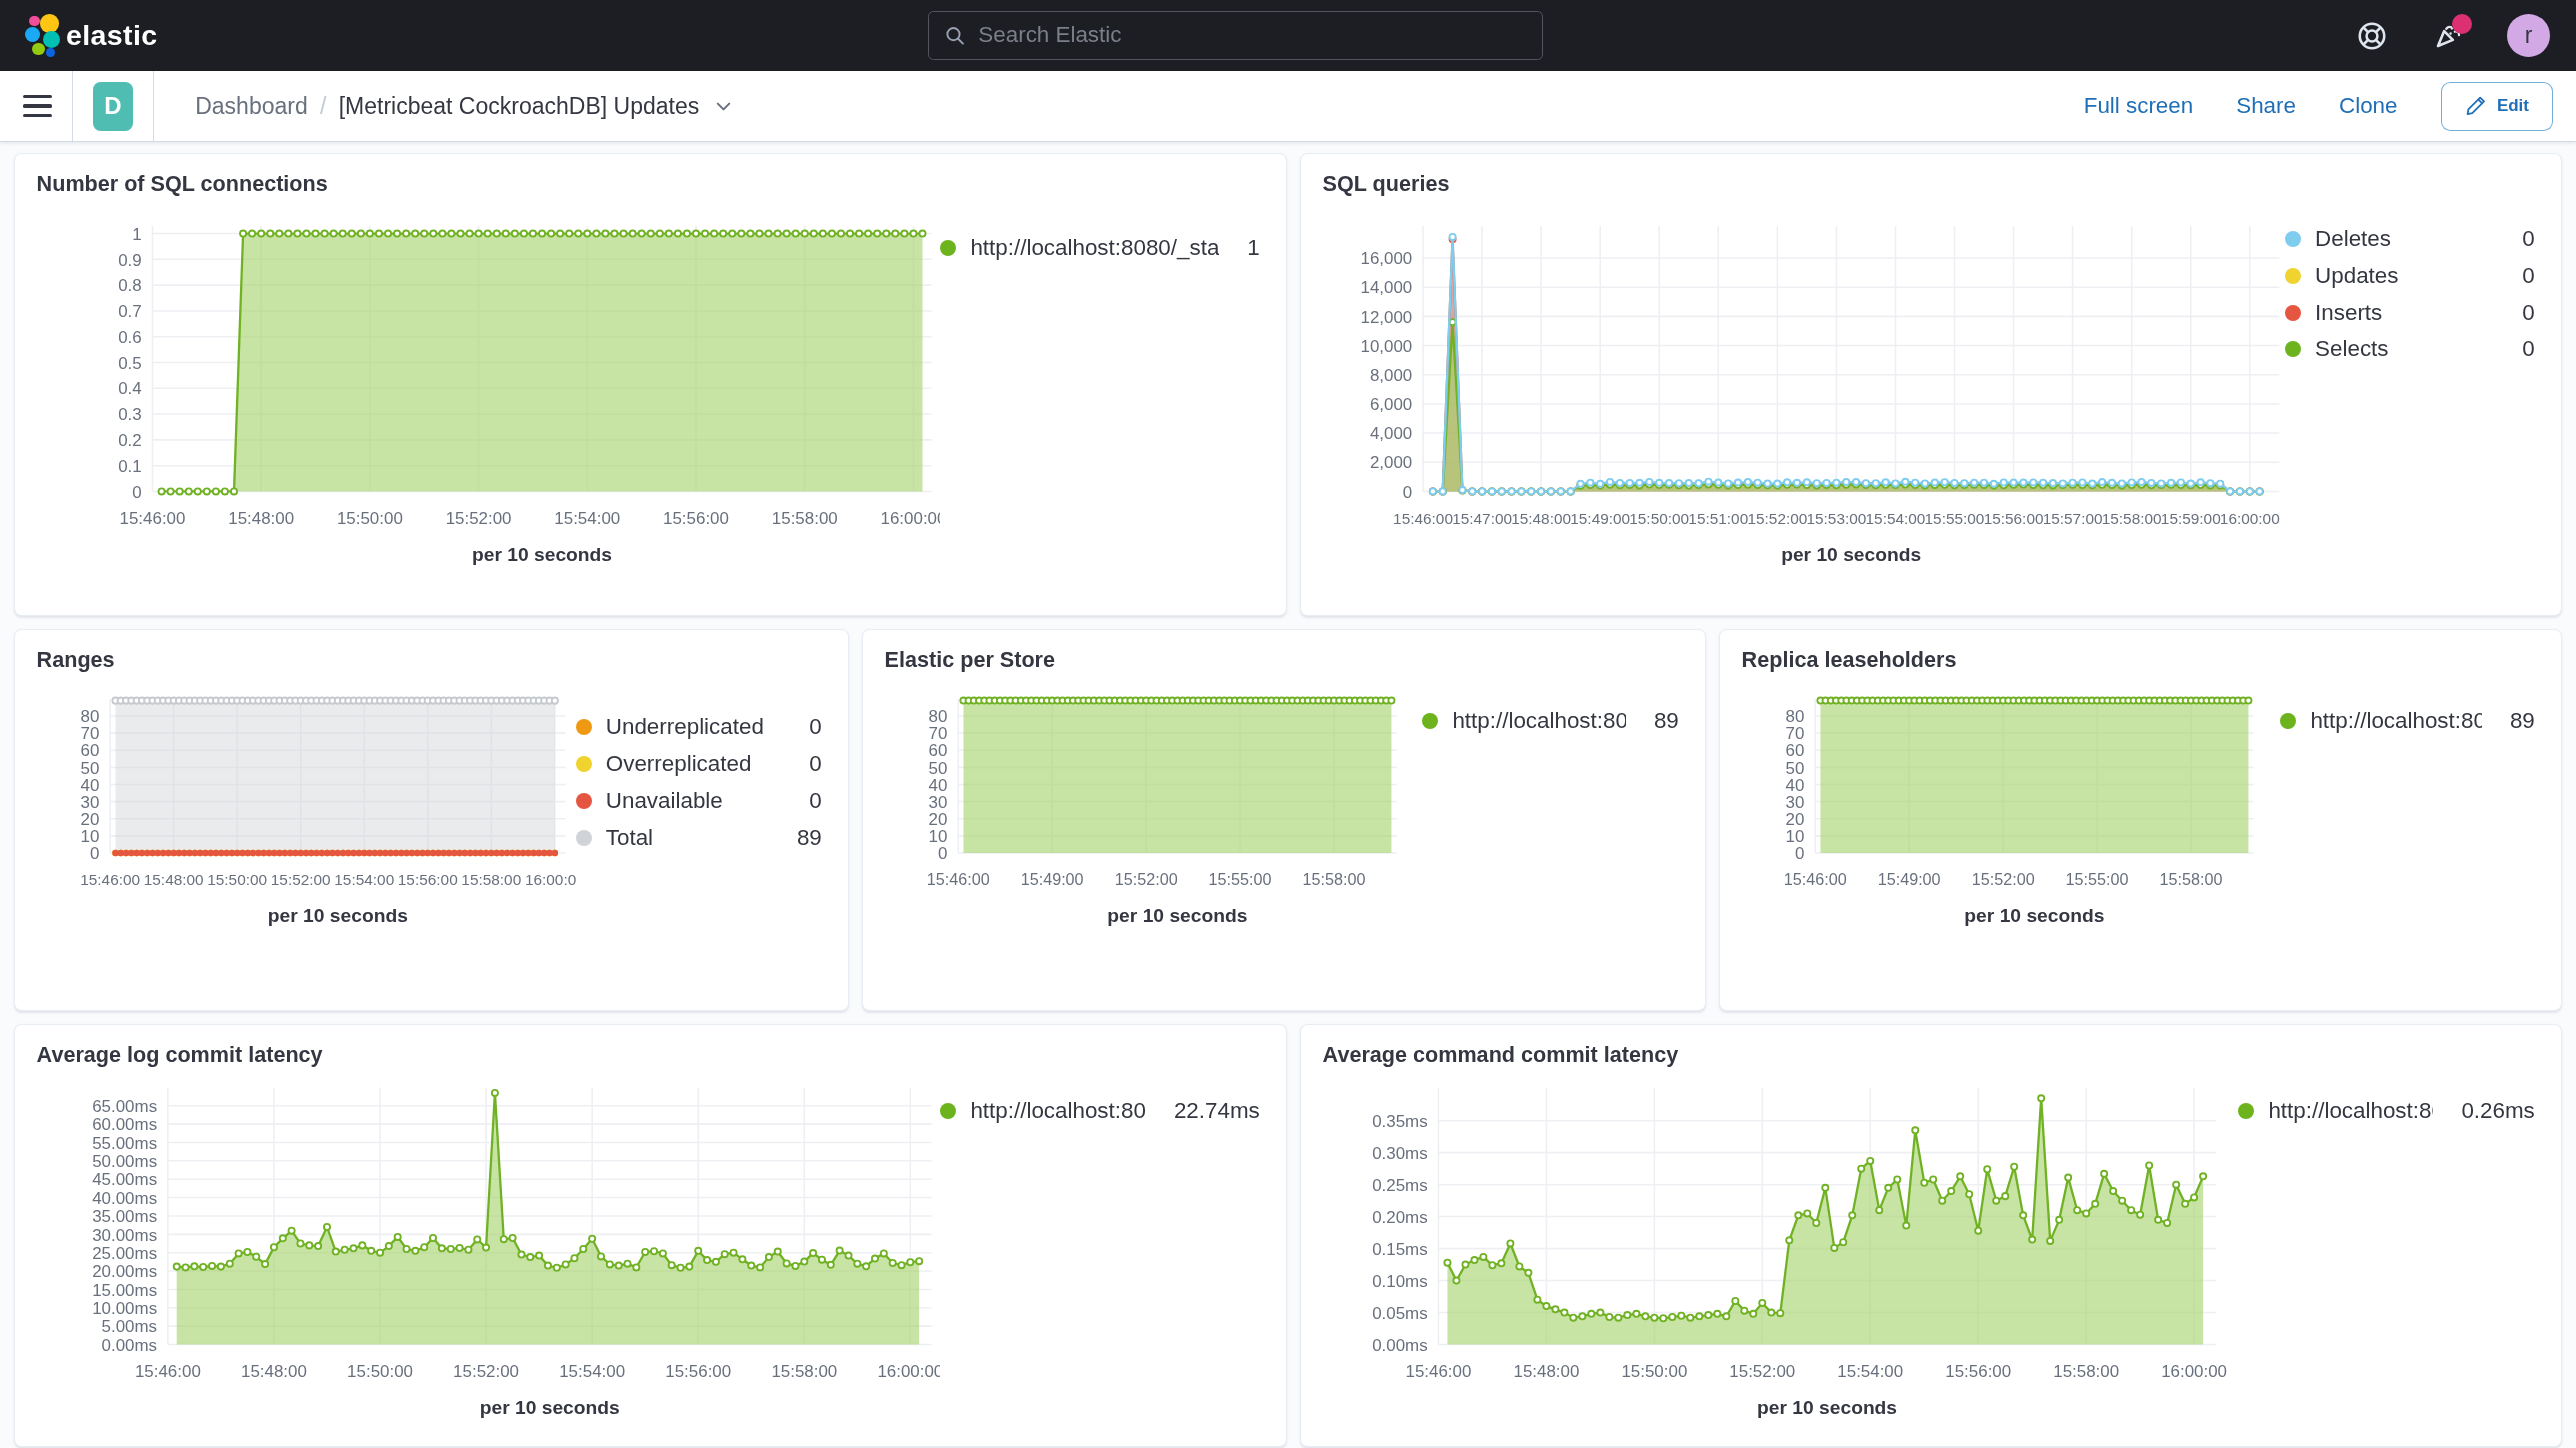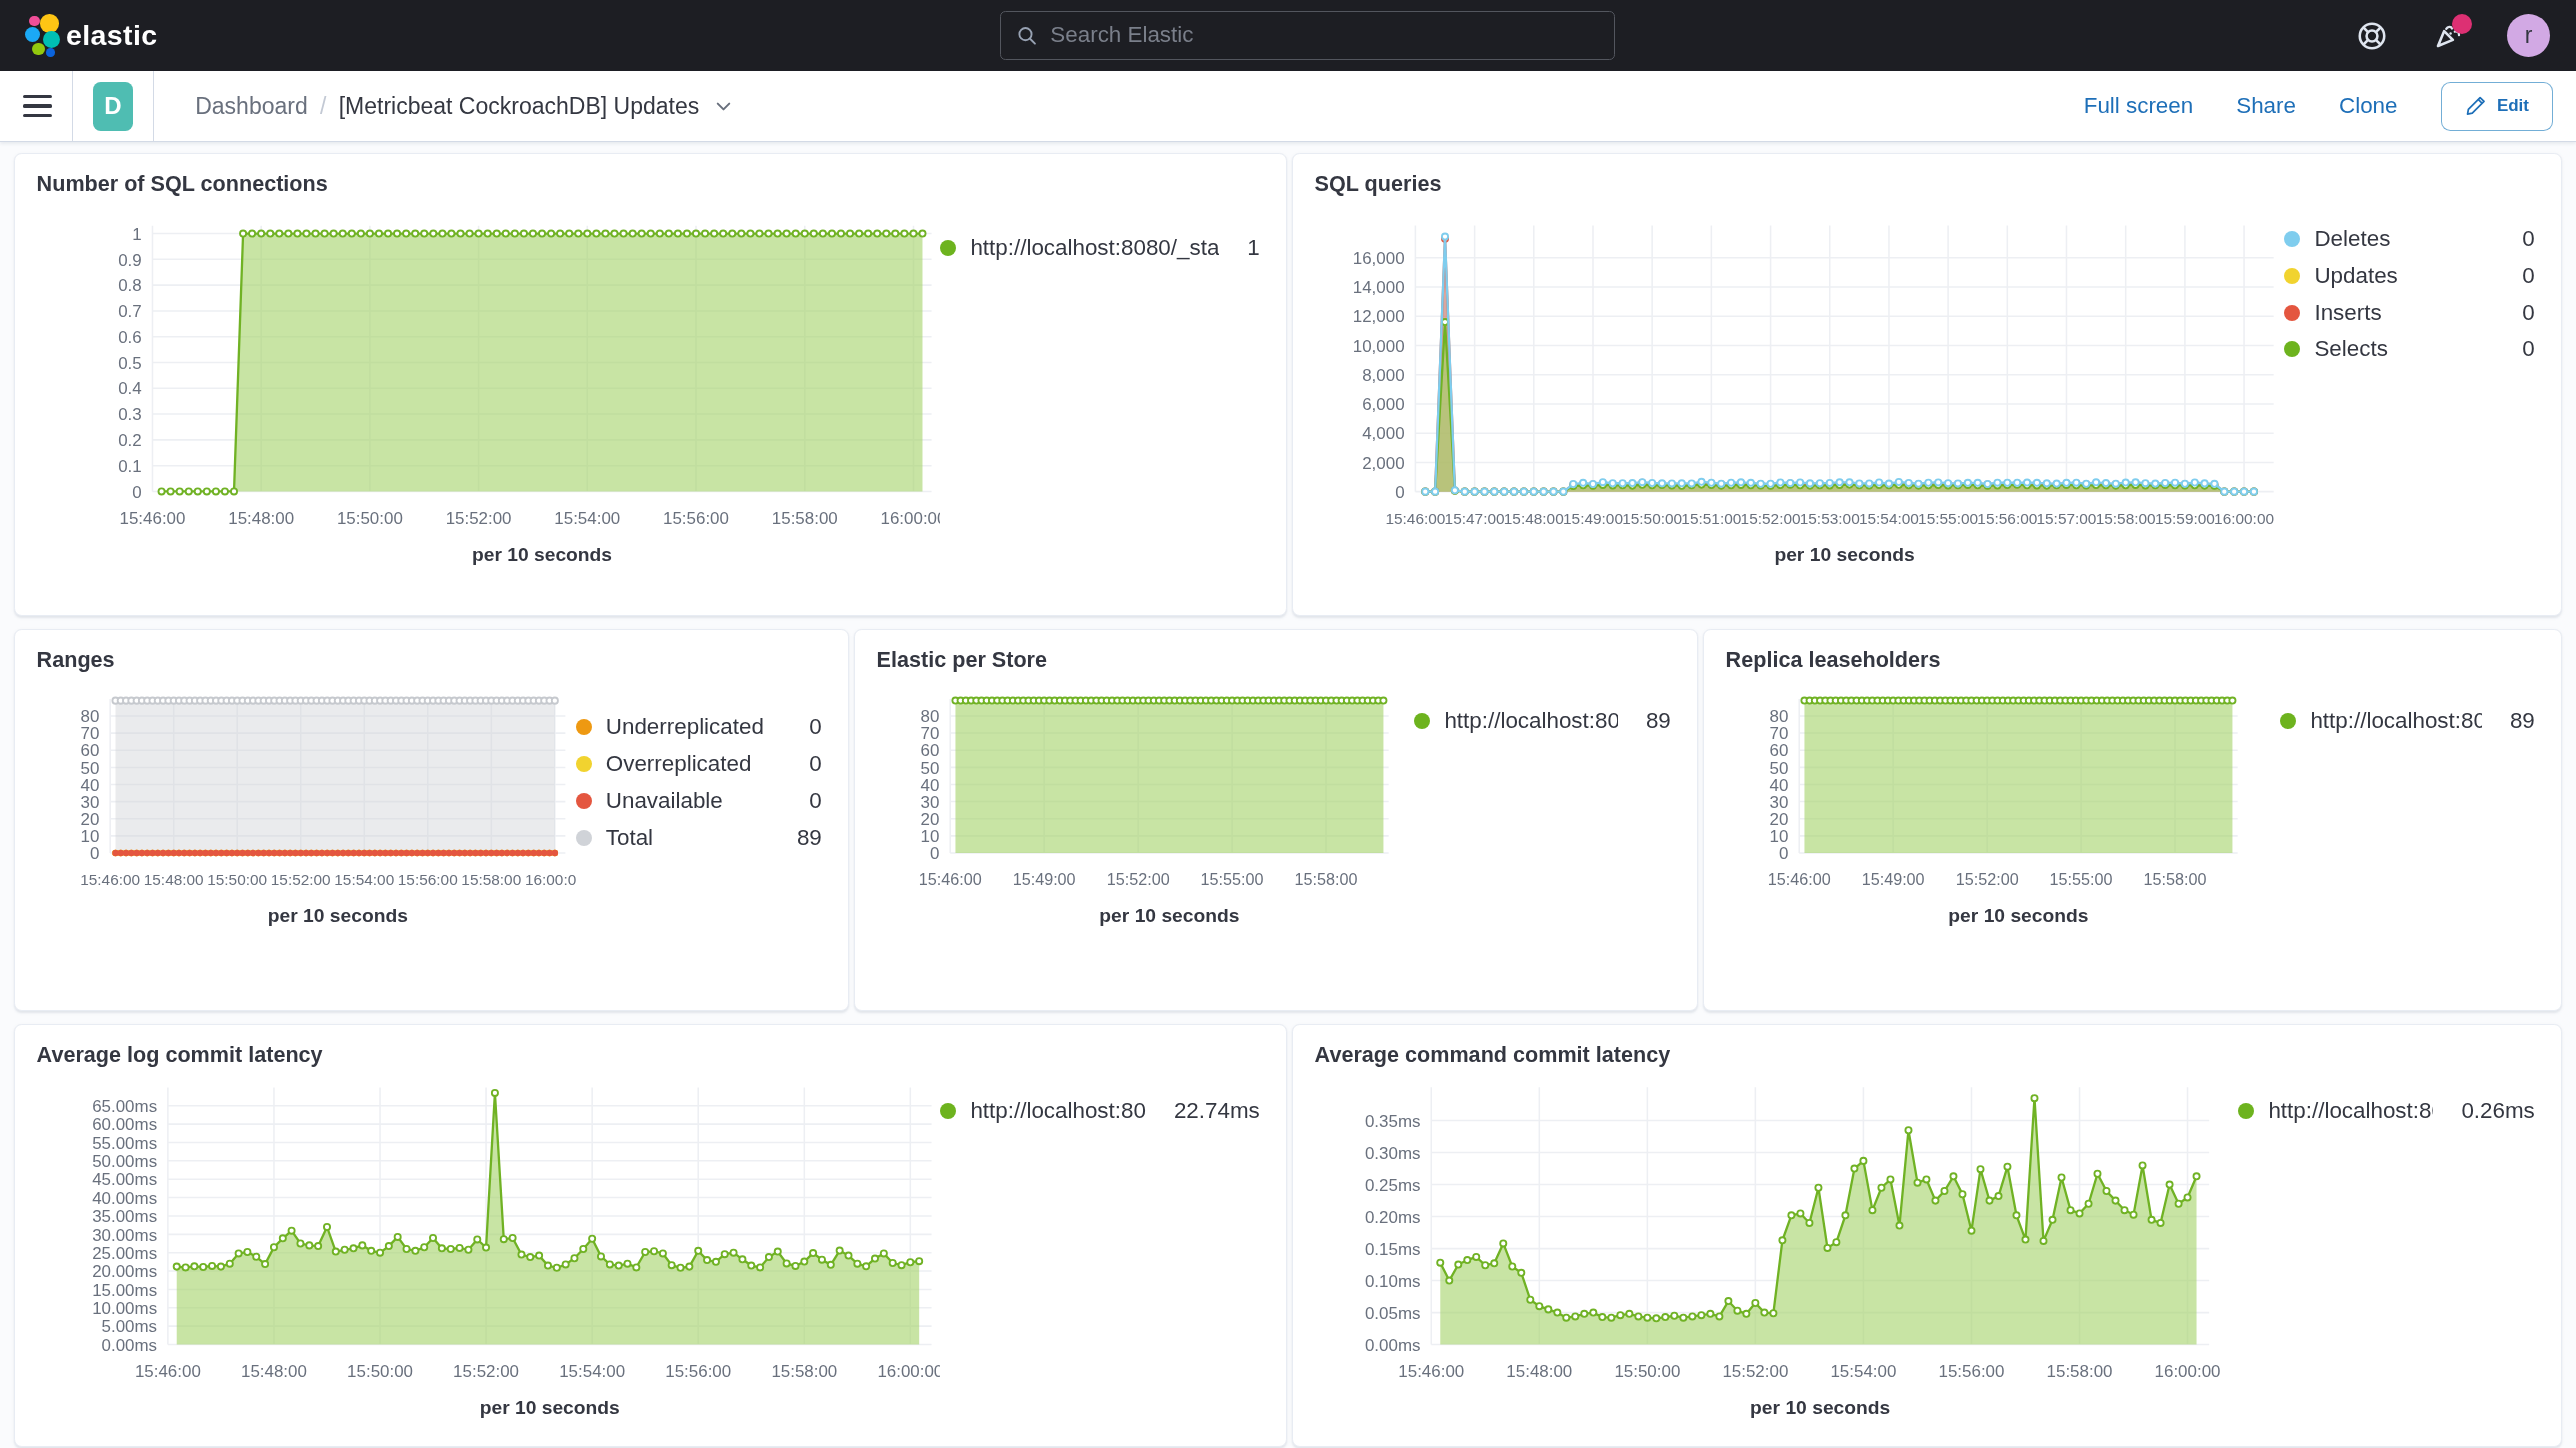--- a/index.html
+++ b/index.html
@@ -4,21 +4,21 @@
 <style>
   * { margin:0; padding:0; box-sizing:border-box; }
   html,body { width:2576px; height:1448px; font-family:"Liberation Sans", sans-serif; background:#fafbfd; overflow:hidden; }
 
   
   .topbar { height:71px; background:#1d1e23; display:flex; align-items:center; position:relative; }
   .logo { display:flex; align-items:center; gap:0; padding-left:23px; }
   .logo-mark { width:43px; height:43px; position:relative; }
   .logo-mark i { position:absolute; border-radius:50%; display:block; }
   .logo-text { color:#fff; font-size:28.5px; font-weight:600; letter-spacing:0.4px; }
-  .searchbox { position:absolute; left:1000px; top:10.8px; width:615px; height:49px; border:0.8px solid #53565e; border-radius:5.4px; display:flex; align-items:center; gap:12.3px; padding:0 15.4px; background:#1d1e23; }
+  .searchbox { position:absolute; left:928px; top:10.8px; width:615px; height:49px; border:0.8px solid #53565e; border-radius:5.4px; display:flex; align-items:center; gap:12.3px; padding:0 15.4px; background:#1d1e23; }
   .searchbox input { background:transparent; border:none; outline:none; color:#d4dae5; font-size:22.4px; width:100%; font-family:"Liberation Sans", sans-serif; }
   .searchbox input::placeholder { color:#7a7f8a; }
   .top-icons { margin-left:auto; display:flex; align-items:center; gap:40px; padding-right:26px; }
   .icon-btn { position:relative; width:37px; height:37px; display:flex; align-items:center; justify-content:center; cursor:pointer; }
   .notif-dot { position:absolute; top:-3.1px; right:-4.6px; width:20px; height:20px; border-radius:50%; background:#dd3073; }
   .avatar { width:43px; height:43px; border-radius:50%; background:#d2a9e4; color:#343741; font-size:23px; display:flex; align-items:center; justify-content:center; }
 
   
   .navbar { height:71px; background:#fff; border-bottom:0.8px solid #d3dae6; box-shadow:0 1.5px 3.1px rgba(152,162,179,0.18); display:flex; align-items:center; padding:0 23px; position:relative; z-index:5; }
   .hamburger { width:29px; display:flex; flex-direction:column; gap:6.2px; cursor:pointer; }
@@ -28,21 +28,21 @@
   .crumbs { display:flex; align-items:center; gap:12.3px; margin-left:21.6px; font-size:23px; }
   .crumb-root { color:#69707d; cursor:pointer; }
   .crumb-sep { color:#c3c9d4; }
   .crumb-current { color:#343741; font-weight:500; }
   .nav-actions { margin-left:auto; display:flex; align-items:center; gap:43px;justify-content:space-between; }
   .nav-link { color:#1e6fb8; font-size:22.4px; font-weight:500; cursor:pointer; }
   .edit-btn { display:flex; align-items:center; gap:10.8px; border:1.5px solid rgba(0,107,180,0.55); color:#1e6fb8; border-radius:9.3px; height:49px; padding:0 23px; font-size:17px; font-weight:600; background:#fff; cursor:pointer; font-family:"Liberation Sans", sans-serif; }
 
   
   .main { padding:10.8px 14px 0 14px; }
-  .row { display:flex; gap:5px; margin-bottom:13px; }
+  .row { display:flex; gap:13px; margin-bottom:13px; }
   .panel { background:#fff; border:0.8px solid #e8ecf3; border-radius:7.7px; box-shadow:0 1.5px 2.3px rgba(152,162,179,0.25); padding:17px 21.6px; overflow:hidden; }
   .panel h2 { font-size:21.6px; font-weight:700; color:#343741; margin-bottom:7.7px; cursor:pointer; }
   .chart-wrap { display:flex; align-items:flex-start; }
   svg { display:block; }
   svg text { font-family:"Liberation Sans", sans-serif; }
   .grid { stroke:#edeff3; stroke-width:2; }
   .tick { fill:#69707d; font-size:22px; }
   .axisTitle { fill:#343741; font-size:25px; font-weight:700; }
 
   .legend { display:flex; flex-direction:column; gap:10.8px; padding-right:4.6px; }

